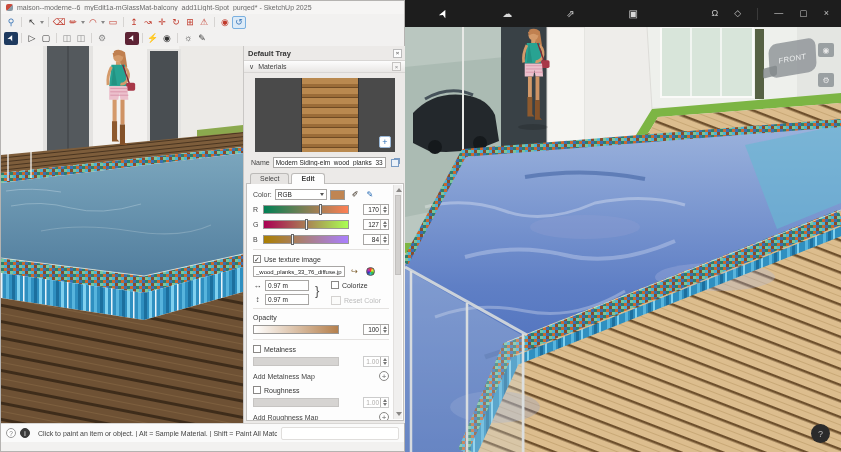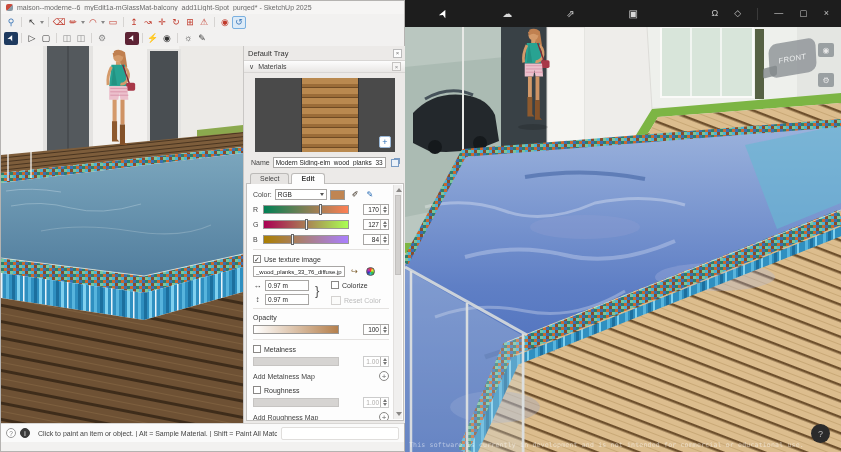--- a/index.html
+++ b/index.html
@@ -33,21 +33,21 @@
   .gap8 { width:8px; flex:none; }
 
   .su-main { display:flex; height:377px; flex:none; }
   .viewport { width:242px; height:377px; position:relative; background:#fff; overflow:hidden; flex:none; }
   .viewport svg { display:block; }
 
   
   .tray { width:163px; height:377px; background:#eceae8; border-left:1px solid #c9c7c5;
     display:flex; flex-direction:column; overflow:hidden; flex:none; }
   .tray-header { height:14px; display:flex; align-items:center; padding:0 4px;
-    font-size:7.5px; font-weight:normal; color:#333; flex:none; }
+    font-size:7.5px; font-weight:bold; color:#333; flex:none; }
   .tray-close { margin-left:auto; width:9px; height:9px; border:1px solid #bbb; font-size:6px;
     color:#777; display:flex; align-items:center; justify-content:center; background:#fdfdfd; }
   .tray-section { height:13px; background:linear-gradient(#fdfdfd,#e9e7e5); border-top:1px solid #d8d6d4;
     border-bottom:1px solid #d8d6d4; display:flex; align-items:center; gap:4px; padding:0 5px;
     font-size:7px; color:#444; flex:none; }
   .sec-close { margin-left:auto; width:9px; height:9px; border:1px solid #c5c3c1; font-size:6px;
     color:#888; display:flex; align-items:center; justify-content:center; background:#f6f5f4; }
   .mat-preview { margin:5px 11px 3px 11px; height:74px; background:#4a4a4a; position:relative; flex:none; }
   .planks { position:absolute; left:33%; width:41%; top:0; bottom:0;
     background:repeating-linear-gradient(180deg,#b9894f 0 6px,#9a6c38 6px 9px,#6f4b24 9px 10px);
@@ -593,17 +593,16 @@
           <path d="M18.5,66 h4.5 v16 l2,2 h-6.5 z" fill="#84522a"></path>
         </g>
       </svg>
 
       <div class="gizmo">
         <span>FRONT</span>
       </div>
       <div class="gizmo-tab"></div>
       <div class="vr-sq b1">◉</div>
       <div class="vr-sq b2">⚙</div>
-      <div class="watermark">This software is currently in development and is not intended for commercial or educational use.</div>
       <div class="help-btn">?</div>
     </div>
   </div>
 </div>
 
 </body></html>

